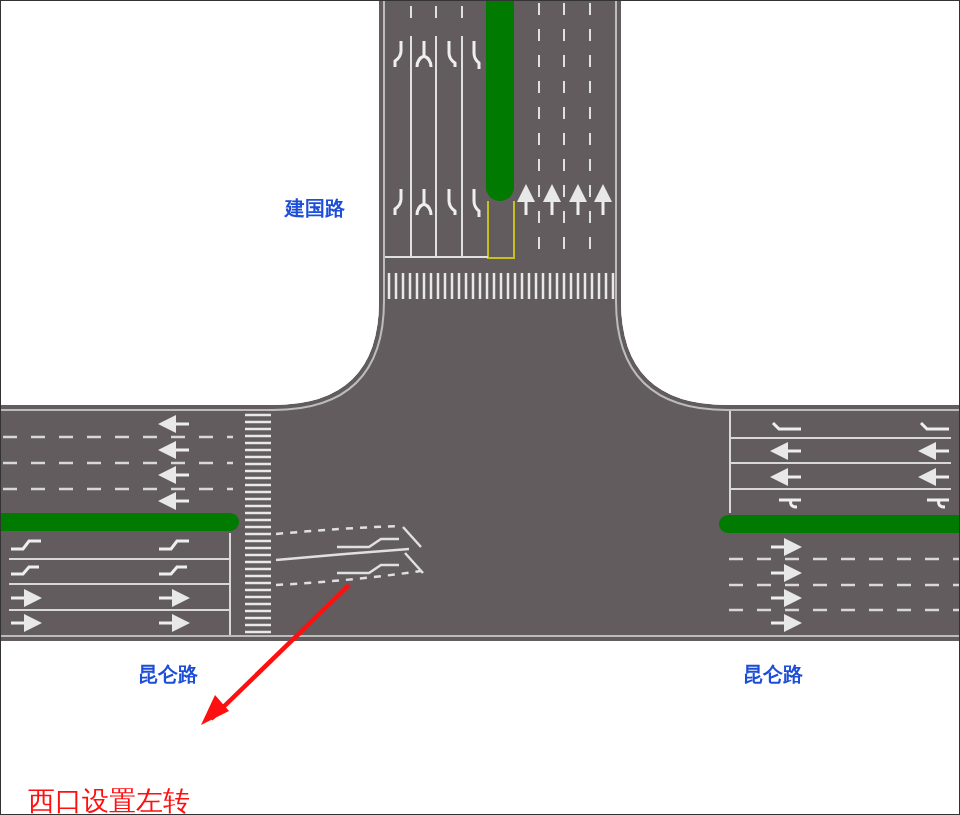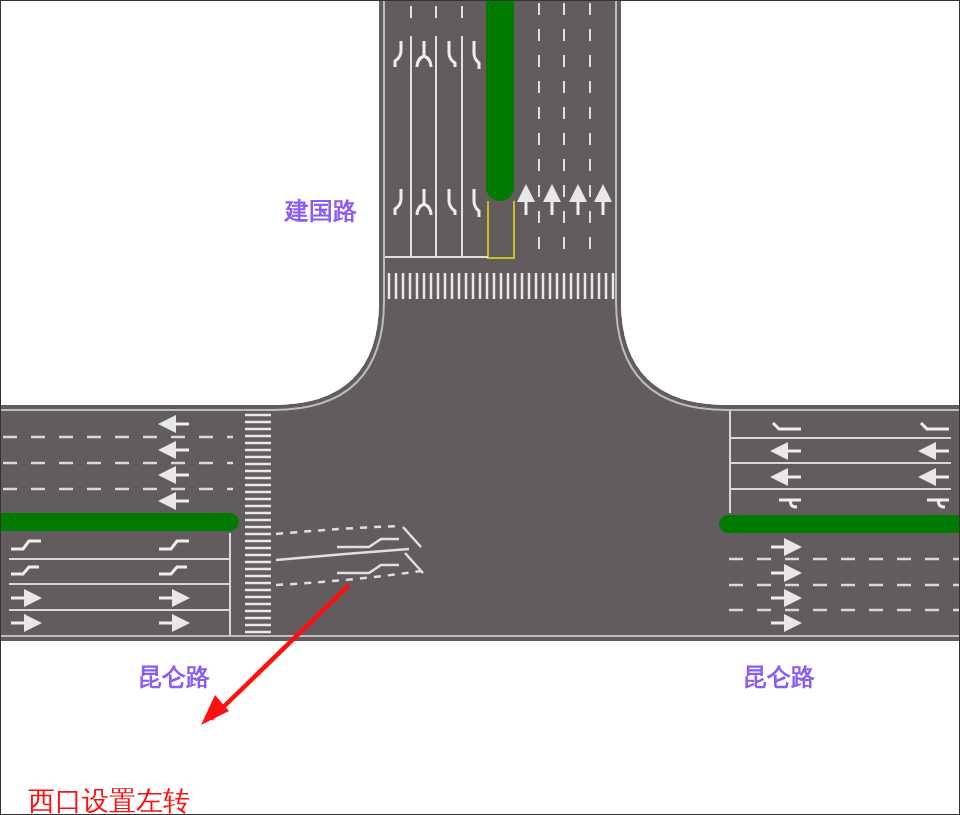--- a/index.html
+++ b/index.html
@@ -1,18 +1,18 @@
 <!DOCTYPE html>
 <html><head>
 <meta charset="utf-8">
 <style>
   html,body{margin:0;padding:0;background:#fff;}
   #frame{position:relative;width:958px;height:813px;border:1px solid #333;overflow:hidden;background:#fff;}
   svg{position:absolute;left:0;top:0;}
-  .label{position:absolute;font-family:Liberation Mono, monospace;font-weight:bold;color:#8b5cf6;font-size:24px;white-space:nowrap;}
+  .label{position:absolute;font-family:Liberation Mono, monospace;font-weight:bold;color:#1d4ed8;font-size:20px;white-space:nowrap;}
   .note{position:absolute;font-family:"DejaVu Sans",sans-serif;color:#ff1010;font-size:27px;line-height:37px;margin-top:48px;}
 </style>
 </head>
 <body>
 
 <div id="frame">
 <svg width="958" height="813" viewBox="0 0 958 813">
   <defs>
     <marker id="ah" markerWidth="6" markerHeight="6" refX="3" refY="3" orient="auto">
           <path d="M0,0 L6,3 L0,6 z" fill="#e8e8e8"></path>

